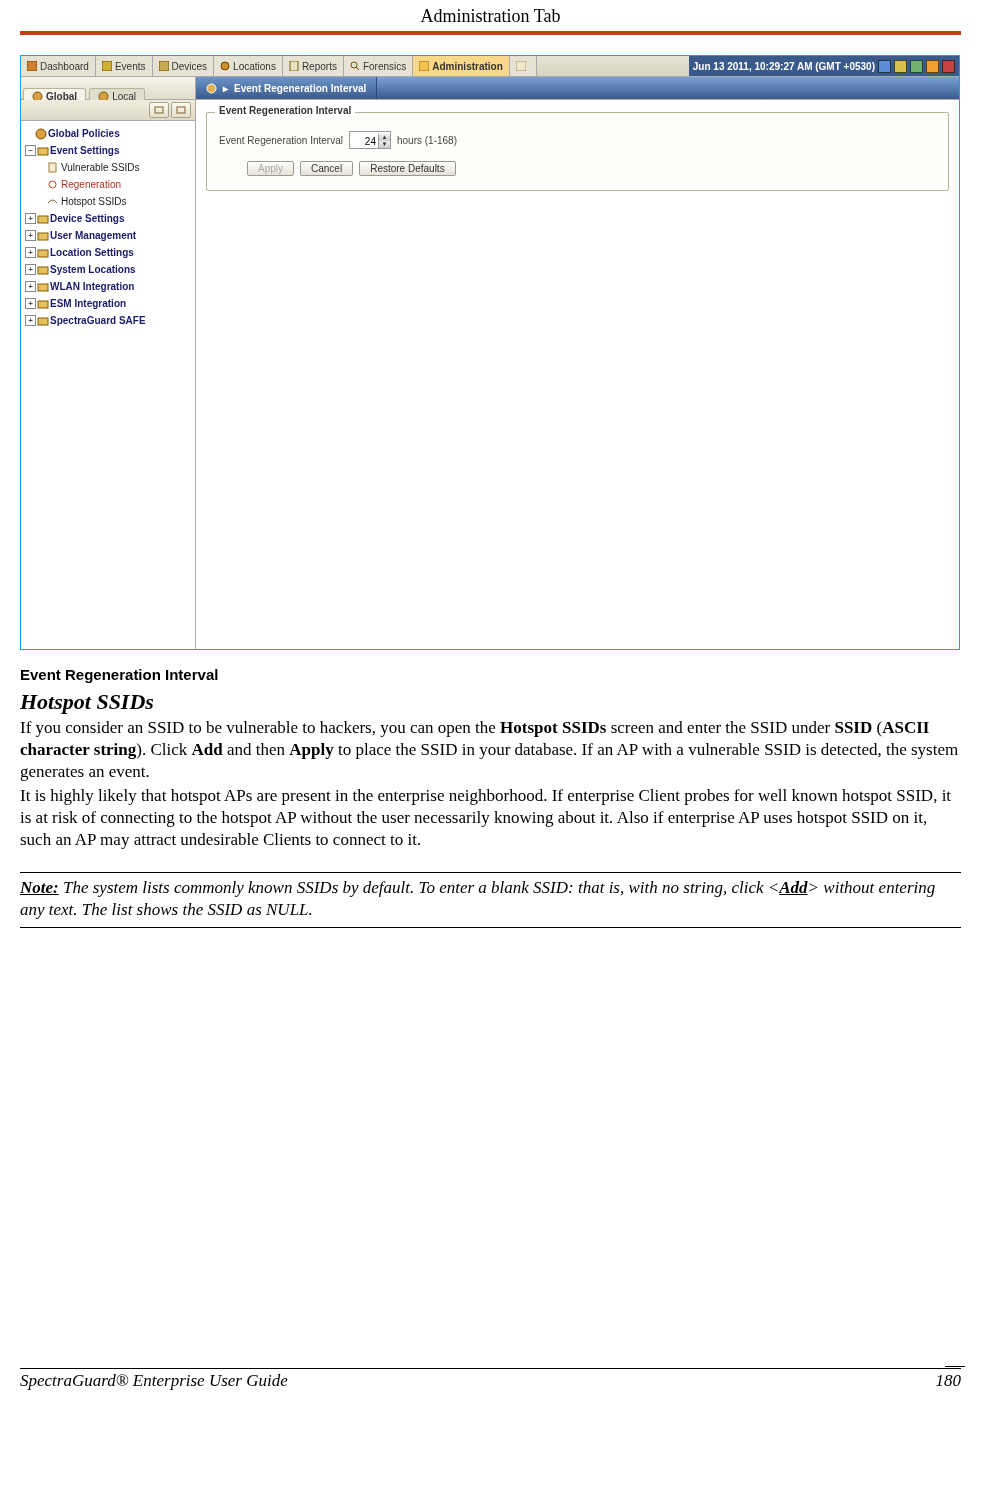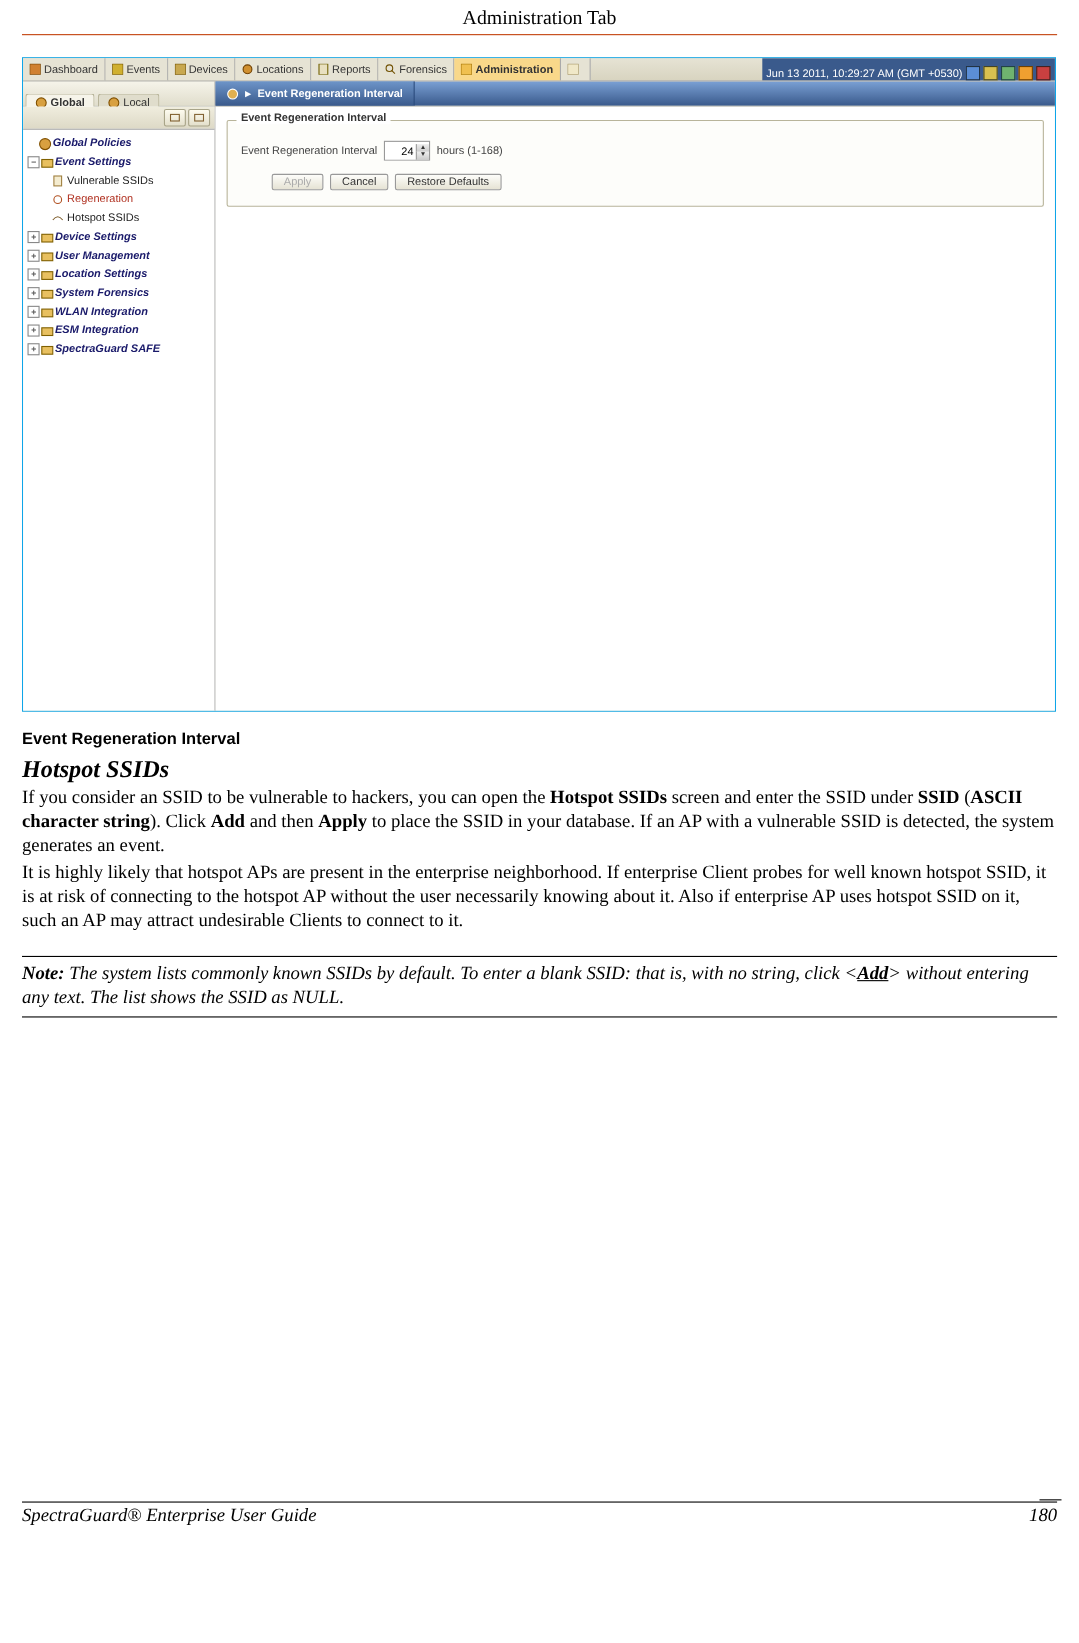--- a/index.html
+++ b/index.html
@@ -11,21 +11,21 @@
     width: 981px;
   }
   .page {
     padding: 0 20px 30px 20px;
     box-sizing: border-box;
   }
   .page-header {
     text-align: center;
     font-size: 18px;
     padding: 6px 0 4px 0;
-    border-bottom: 1px solid #c2410c;
+    border-bottom: 4px solid #c2410c;
     margin-bottom: 20px;
   }
   
   .screenshot {
     border: 1px solid #0ea5e9;
     width: 938px;
     height: 593px;
     margin: 0 0 16px 0;
     font-family: Tahoma, Arial, sans-serif;
     font-size: 10px;
@@ -57,26 +57,26 @@
     text-align: center;
   }
   .top-tab .ticon {
     width: 10px;
     height: 10px;
     display: inline-block;
   }
   .timestamp-bar {
     margin-left: auto;
     display: flex;
-    align-items: flex-end;
+    align-items: center;
     background: #3a5a8c;
     color: #fff;
     padding: 0 4px;
     gap: 3px;
-    font-weight: normal;
+    font-weight: bold;
   }
   .timestamp-bar .sq {
     width: 11px;
     height: 11px;
     background: #f0a030;
     border: 1px solid #704000;
     display: inline-block;
   }
   .timestamp-bar .sq.blue { background:#5b8ed6; border-color:#234; }
   .timestamp-bar .sq.green { background:#6fb36f; border-color:#244; }
@@ -169,21 +169,20 @@
     line-height: 1.5;
   }
   .tree-item {
     display: flex;
     align-items: center;
     gap: 1px;
     padding: 1px 2px;
     white-space: nowrap;
     font-weight: bold;
     color: #1a1a6a;
-    font-style: italic;
   }
   .tree-item .exp {
     width: 9px; height: 9px;
     border: 1px solid #888;
     display: inline-flex;
     align-items: center; justify-content: center;
     font-size: 8px; color:#555; line-height:1;
     background:#fff;
   }
   .tree-item .exp.blank { border:none; }
@@ -254,21 +253,21 @@
   }
   .note-block {
     border-top: 1px solid #000;
     border-bottom: 1px solid #000;
     margin-top: 20px;
     padding: 4px 0 6px 0;
     font-size: 17px;
     font-style: italic;
     line-height: 1.3;
   }
-  .note-block .note-label { font-weight: bold; font-style: italic; }
+  .note-block .note-label { font-weight: bold; font-style: italic; text-decoration: underline; }
   .note-block .add-word { font-weight: bold; text-decoration: underline; font-style: italic; }
 
   .page-footer {
     position: relative;
     margin-top: 440px;
     border-top: 1px solid #000;
     display: flex;
     justify-content: space-between;
     font-size: 17px;
     font-style: italic;
@@ -482,21 +481,21 @@
               </span>
             <span>Location Settings</span>
           </div>
           <div class="tree-item">
             <span class="exp">+</span>
             <span class="ticon2">
                 <svg width="12" height="12">
                   <rect x="1" y="3" width="10" height="7" fill="#e8c060" stroke="#806000"></rect>
                 </svg>
               </span>
-            <span>System Forensics</span>
+            <span>System Locations</span>
           </div>
           <div class="tree-item">
             <span class="exp">+</span>
             <span class="ticon2">
                 <svg width="12" height="12">
                   <rect x="1" y="3" width="10" height="7" fill="#e8c060" stroke="#806000"></rect>
                 </svg>
               </span>
             <span>WLAN Integration</span>
           </div>

